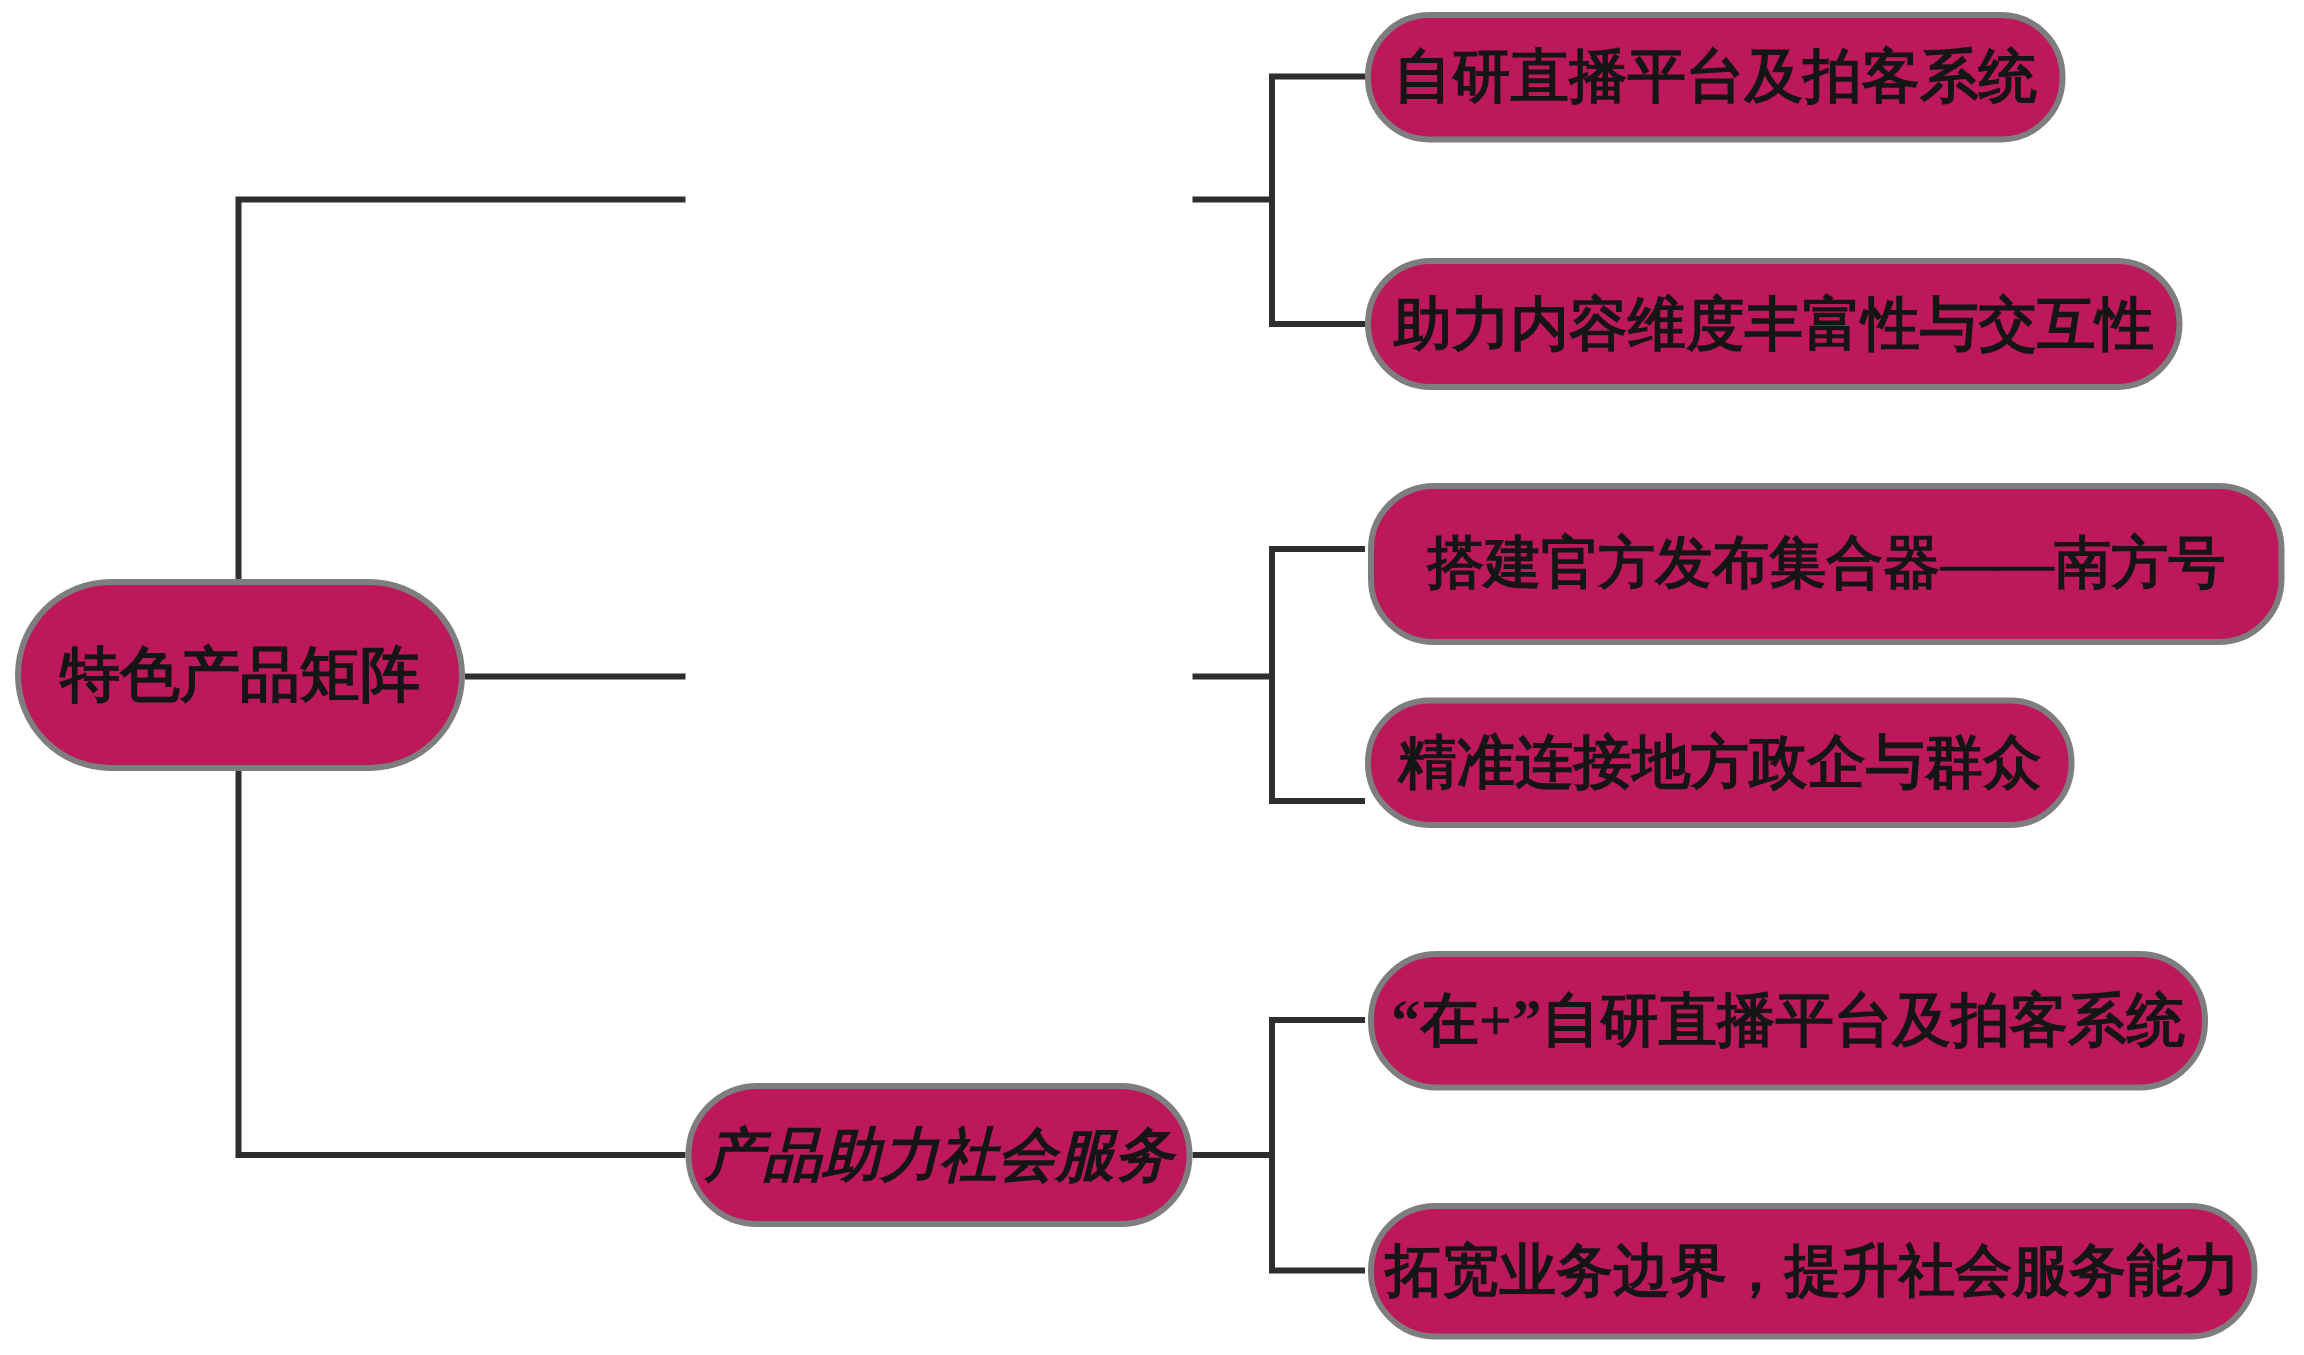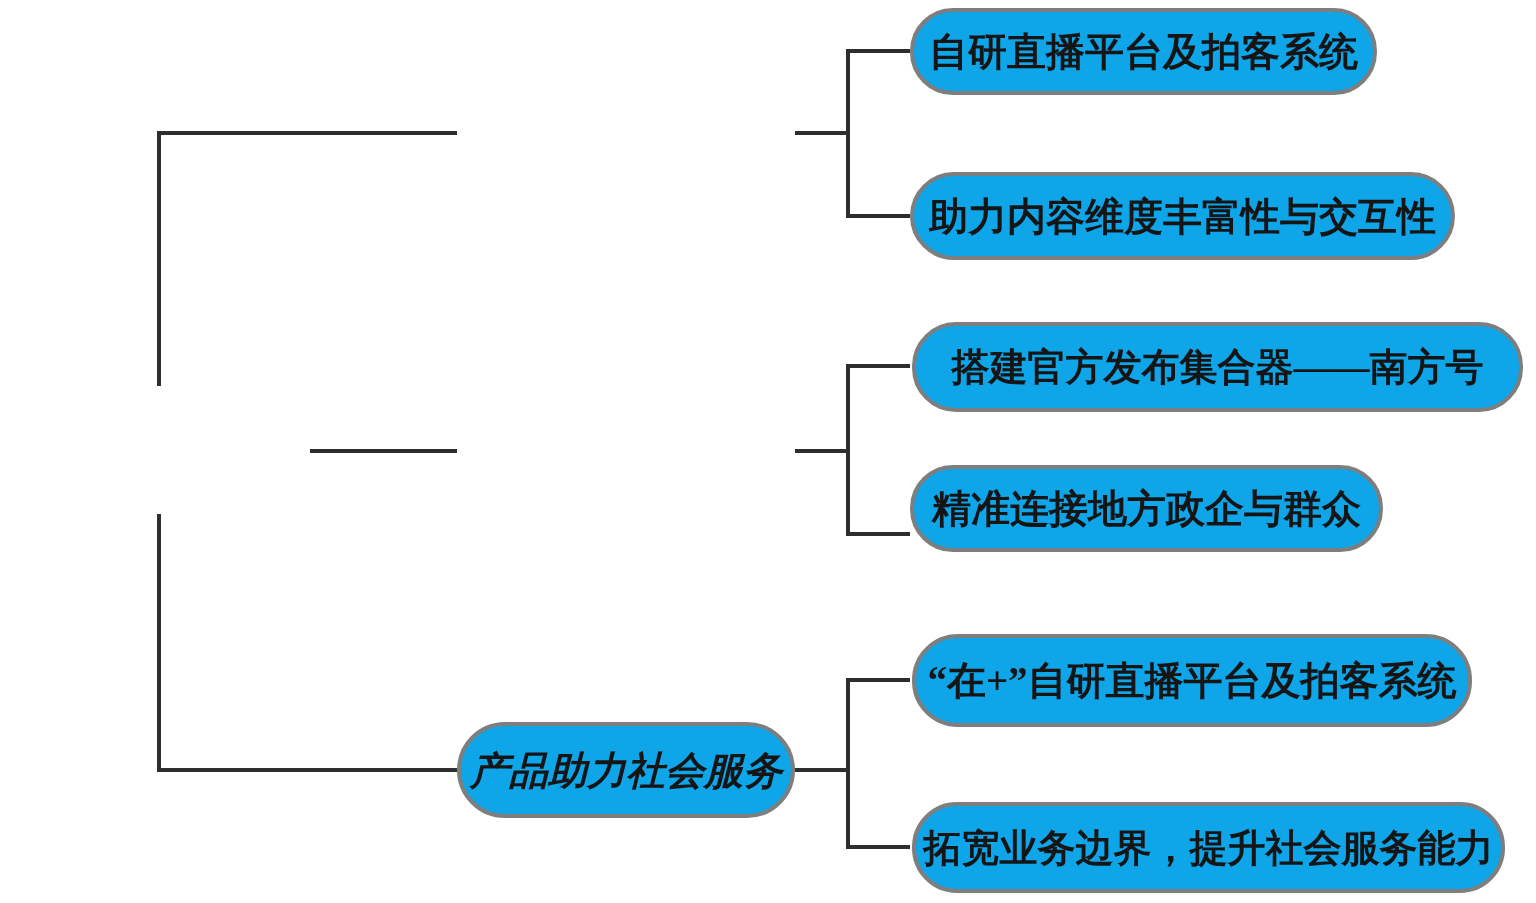--- a/index.html
+++ b/index.html
@@ -26,36 +26,36 @@
     fill: none;
     stroke: #2e2e2e;
     stroke-width: 4;
   }
   .node {
     position: absolute;
     box-sizing: border-box;
     display: flex;
     align-items: center;
     justify-content: center;
-    background: #0ea5e9;
+    background: #be185d;
     border: 4px solid #7e7e7e;
     color: #151515;
     font-weight: bold;
     font-size: 39px;
     white-space: nowrap;
     text-align: center;
     line-height: 1;
   }
   .node.root   { left:10px;  top:386px; width:300px; height:128px; border-radius:64px; font-size:40px; }
   .node.b1     { left:457px; top:85px;  width:338px; height:96px;  border-radius:48px; }
   .node.b2     { left:457px; top:403px; width:338px; height:97px;  border-radius:48px; }
   .node.b3     { left:457px; top:722px; width:338px; height:96px;  border-radius:48px;font-style:italic; }
   .node.l1     { left:910px; top:8px;   width:467px; height:87px;  border-radius:43px; }
   .node.l2     { left:910px; top:172px; width:545px; height:88px;  border-radius:44px; }
-  .node.l3     { left:912px; top:322px; width:611px; height:90px;  border-radius:44px; font-size:38px; }
+  .node.l3     { left:912px; top:322px; width:611px; height:108px;  border-radius:44px; font-size:38px; }
   .node.l4     { left:910px; top:465px; width:473px; height:87px;  border-radius:43px; }
   .node.l5     { left:912px; top:634px; width:560px; height:93px;  border-radius:46px; }
   .node.l6     { left:912px; top:802px; width:593px; height:91px;  border-radius:45px; font-size:38px; }
 </style>
 </head>
 <body>
 
 <div class="canvas">
 
   <svg class="connectors" viewBox="0 0 1536 903" xmlns="http://www.w3.org/2000/svg">
@@ -69,20 +69,21 @@
     <path d="M795 133 H848"></path>
     <path d="M910 51 H848 V216 H910"></path>
 
     <path d="M795 451 H848"></path>
     <path d="M910 366 H848 V534 H910"></path>
 
     <path d="M795 770 H848"></path>
     <path d="M910 680 H848 V847 H910"></path>
   </svg>
 
+  <div class="node root">特色产品矩阵</div>
 
   <div class="node b3">产品助力社会服务</div>
 
   <div class="node l1">自研直播平台及拍客系统</div>
   <div class="node l2">助力内容维度丰富性与交互性</div>
   <div class="node l3">搭建官方发布集合器——南方号</div>
   <div class="node l4">精准连接地方政企与群众</div>
   <div class="node l5">“在+”自研直播平台及拍客系统</div>
   <div class="node l6">拓宽业务边界，提升社会服务能力</div>
 

